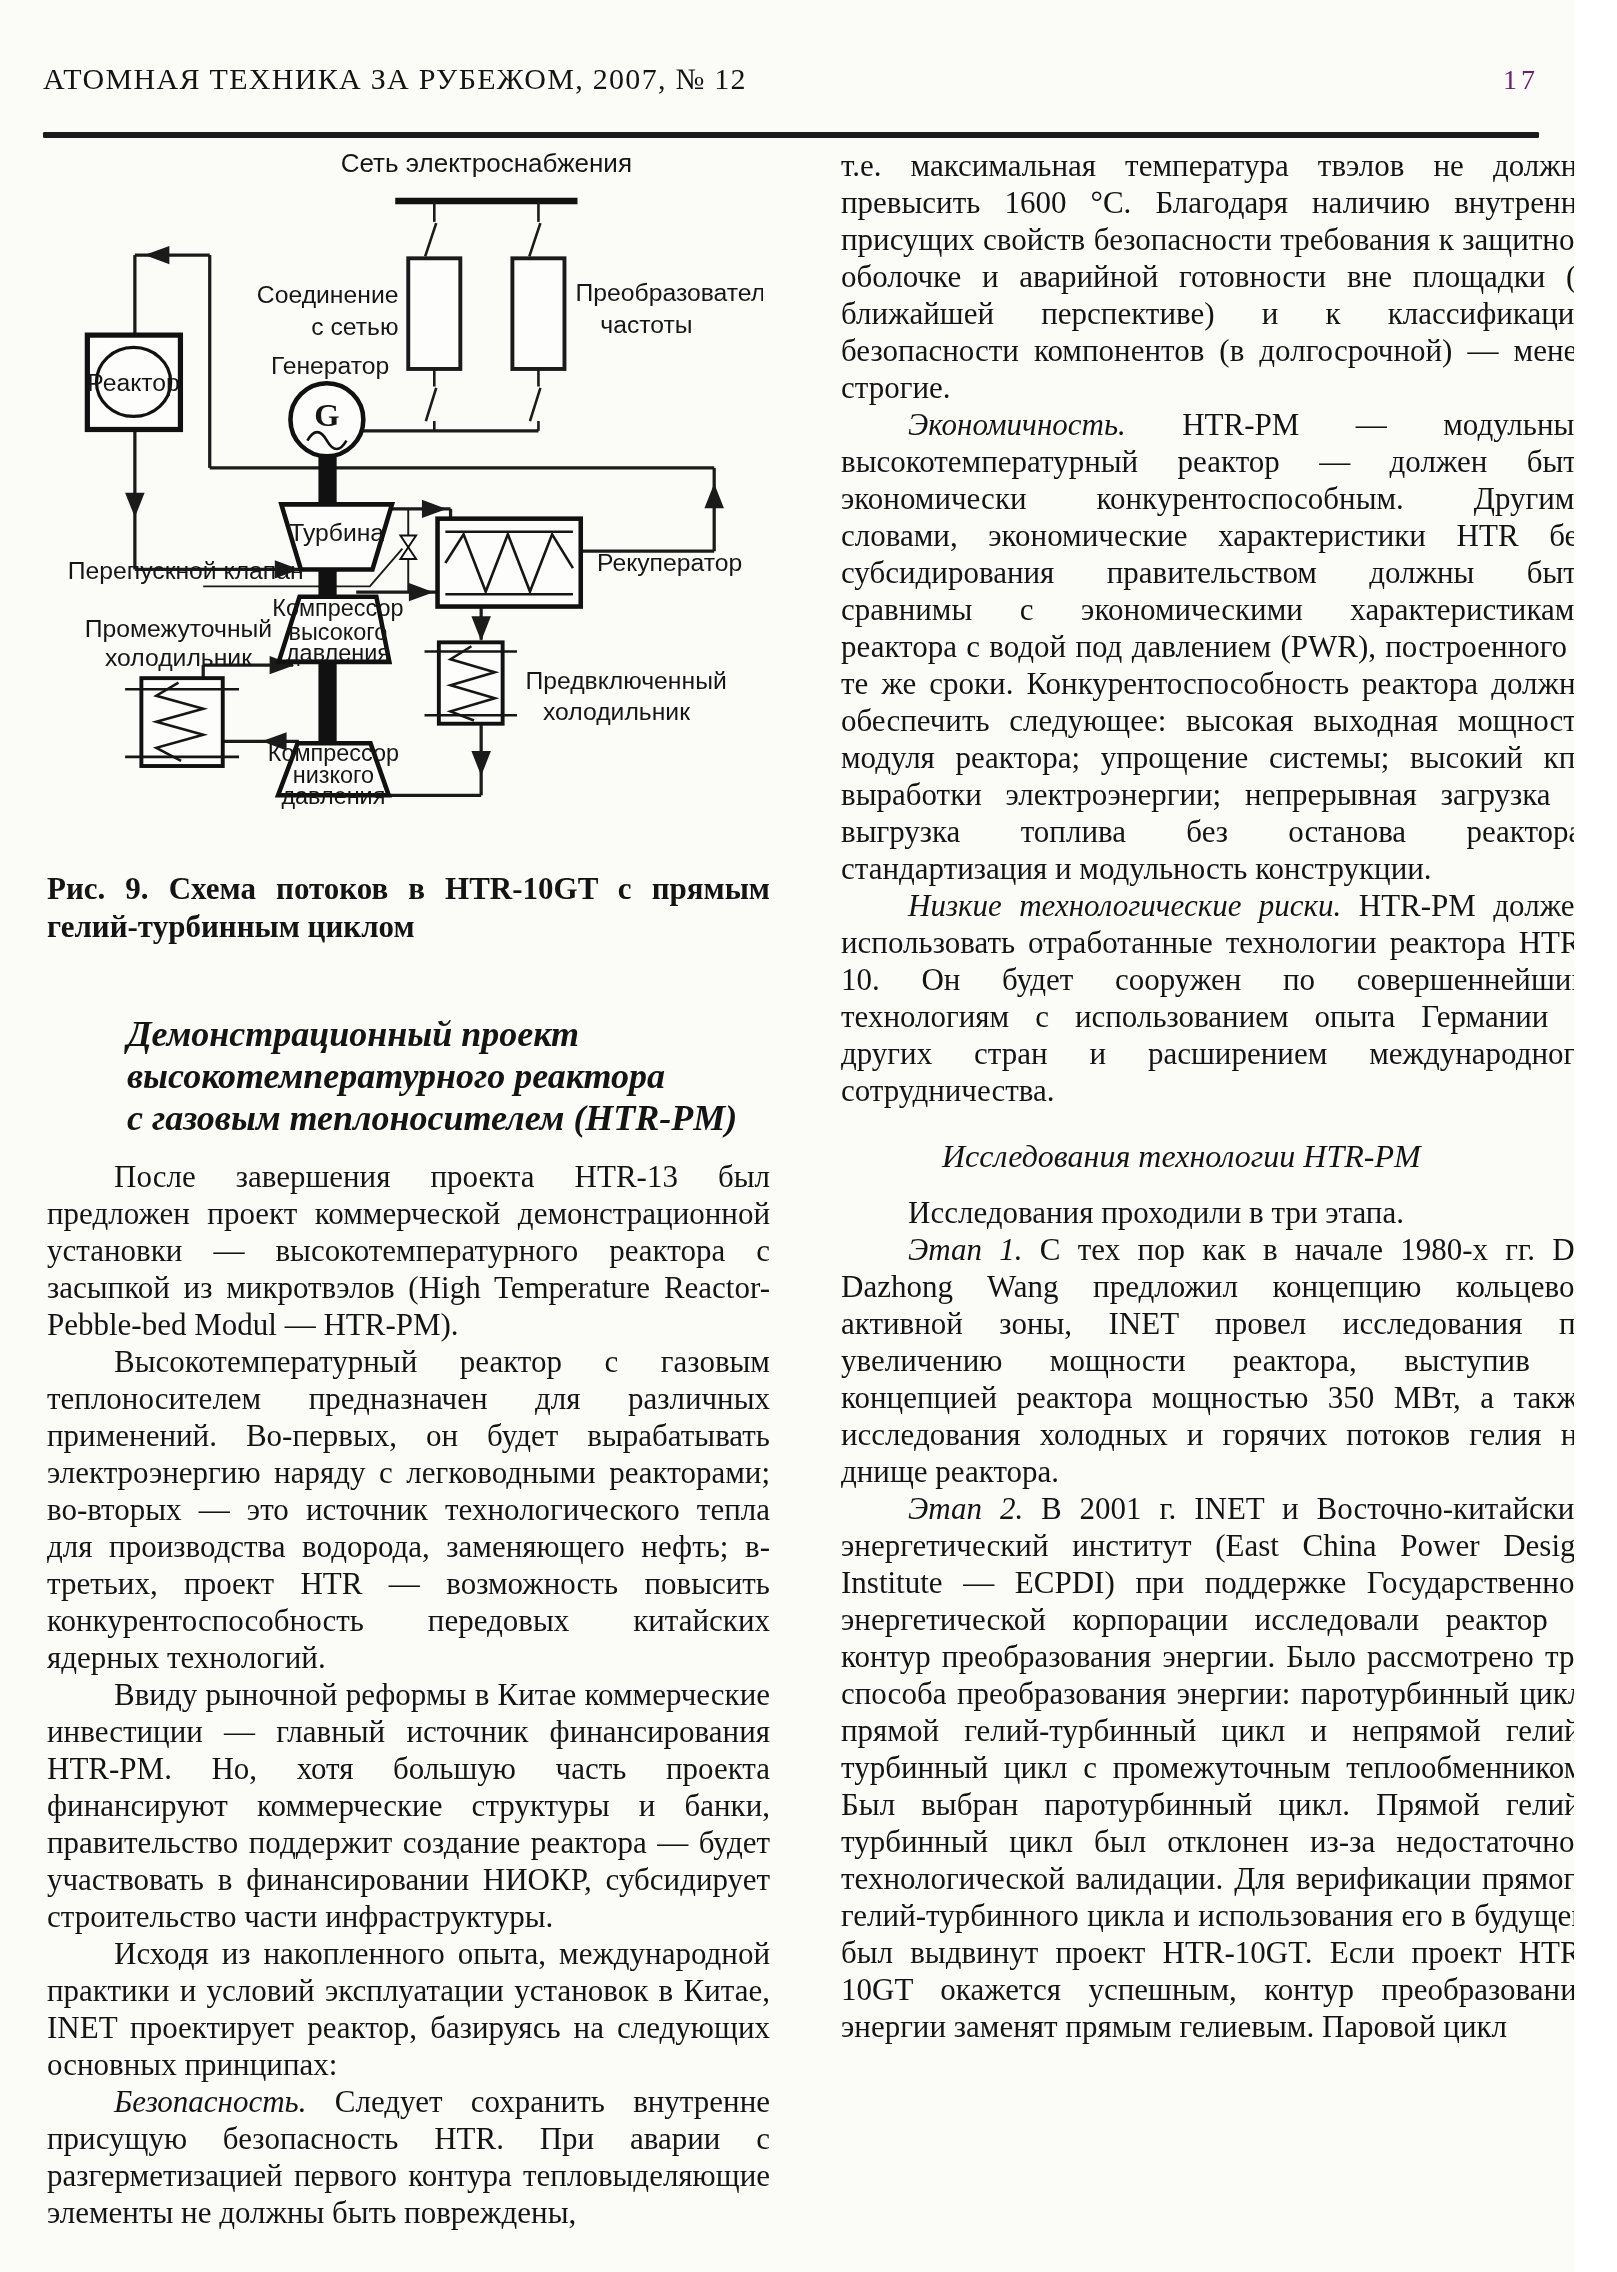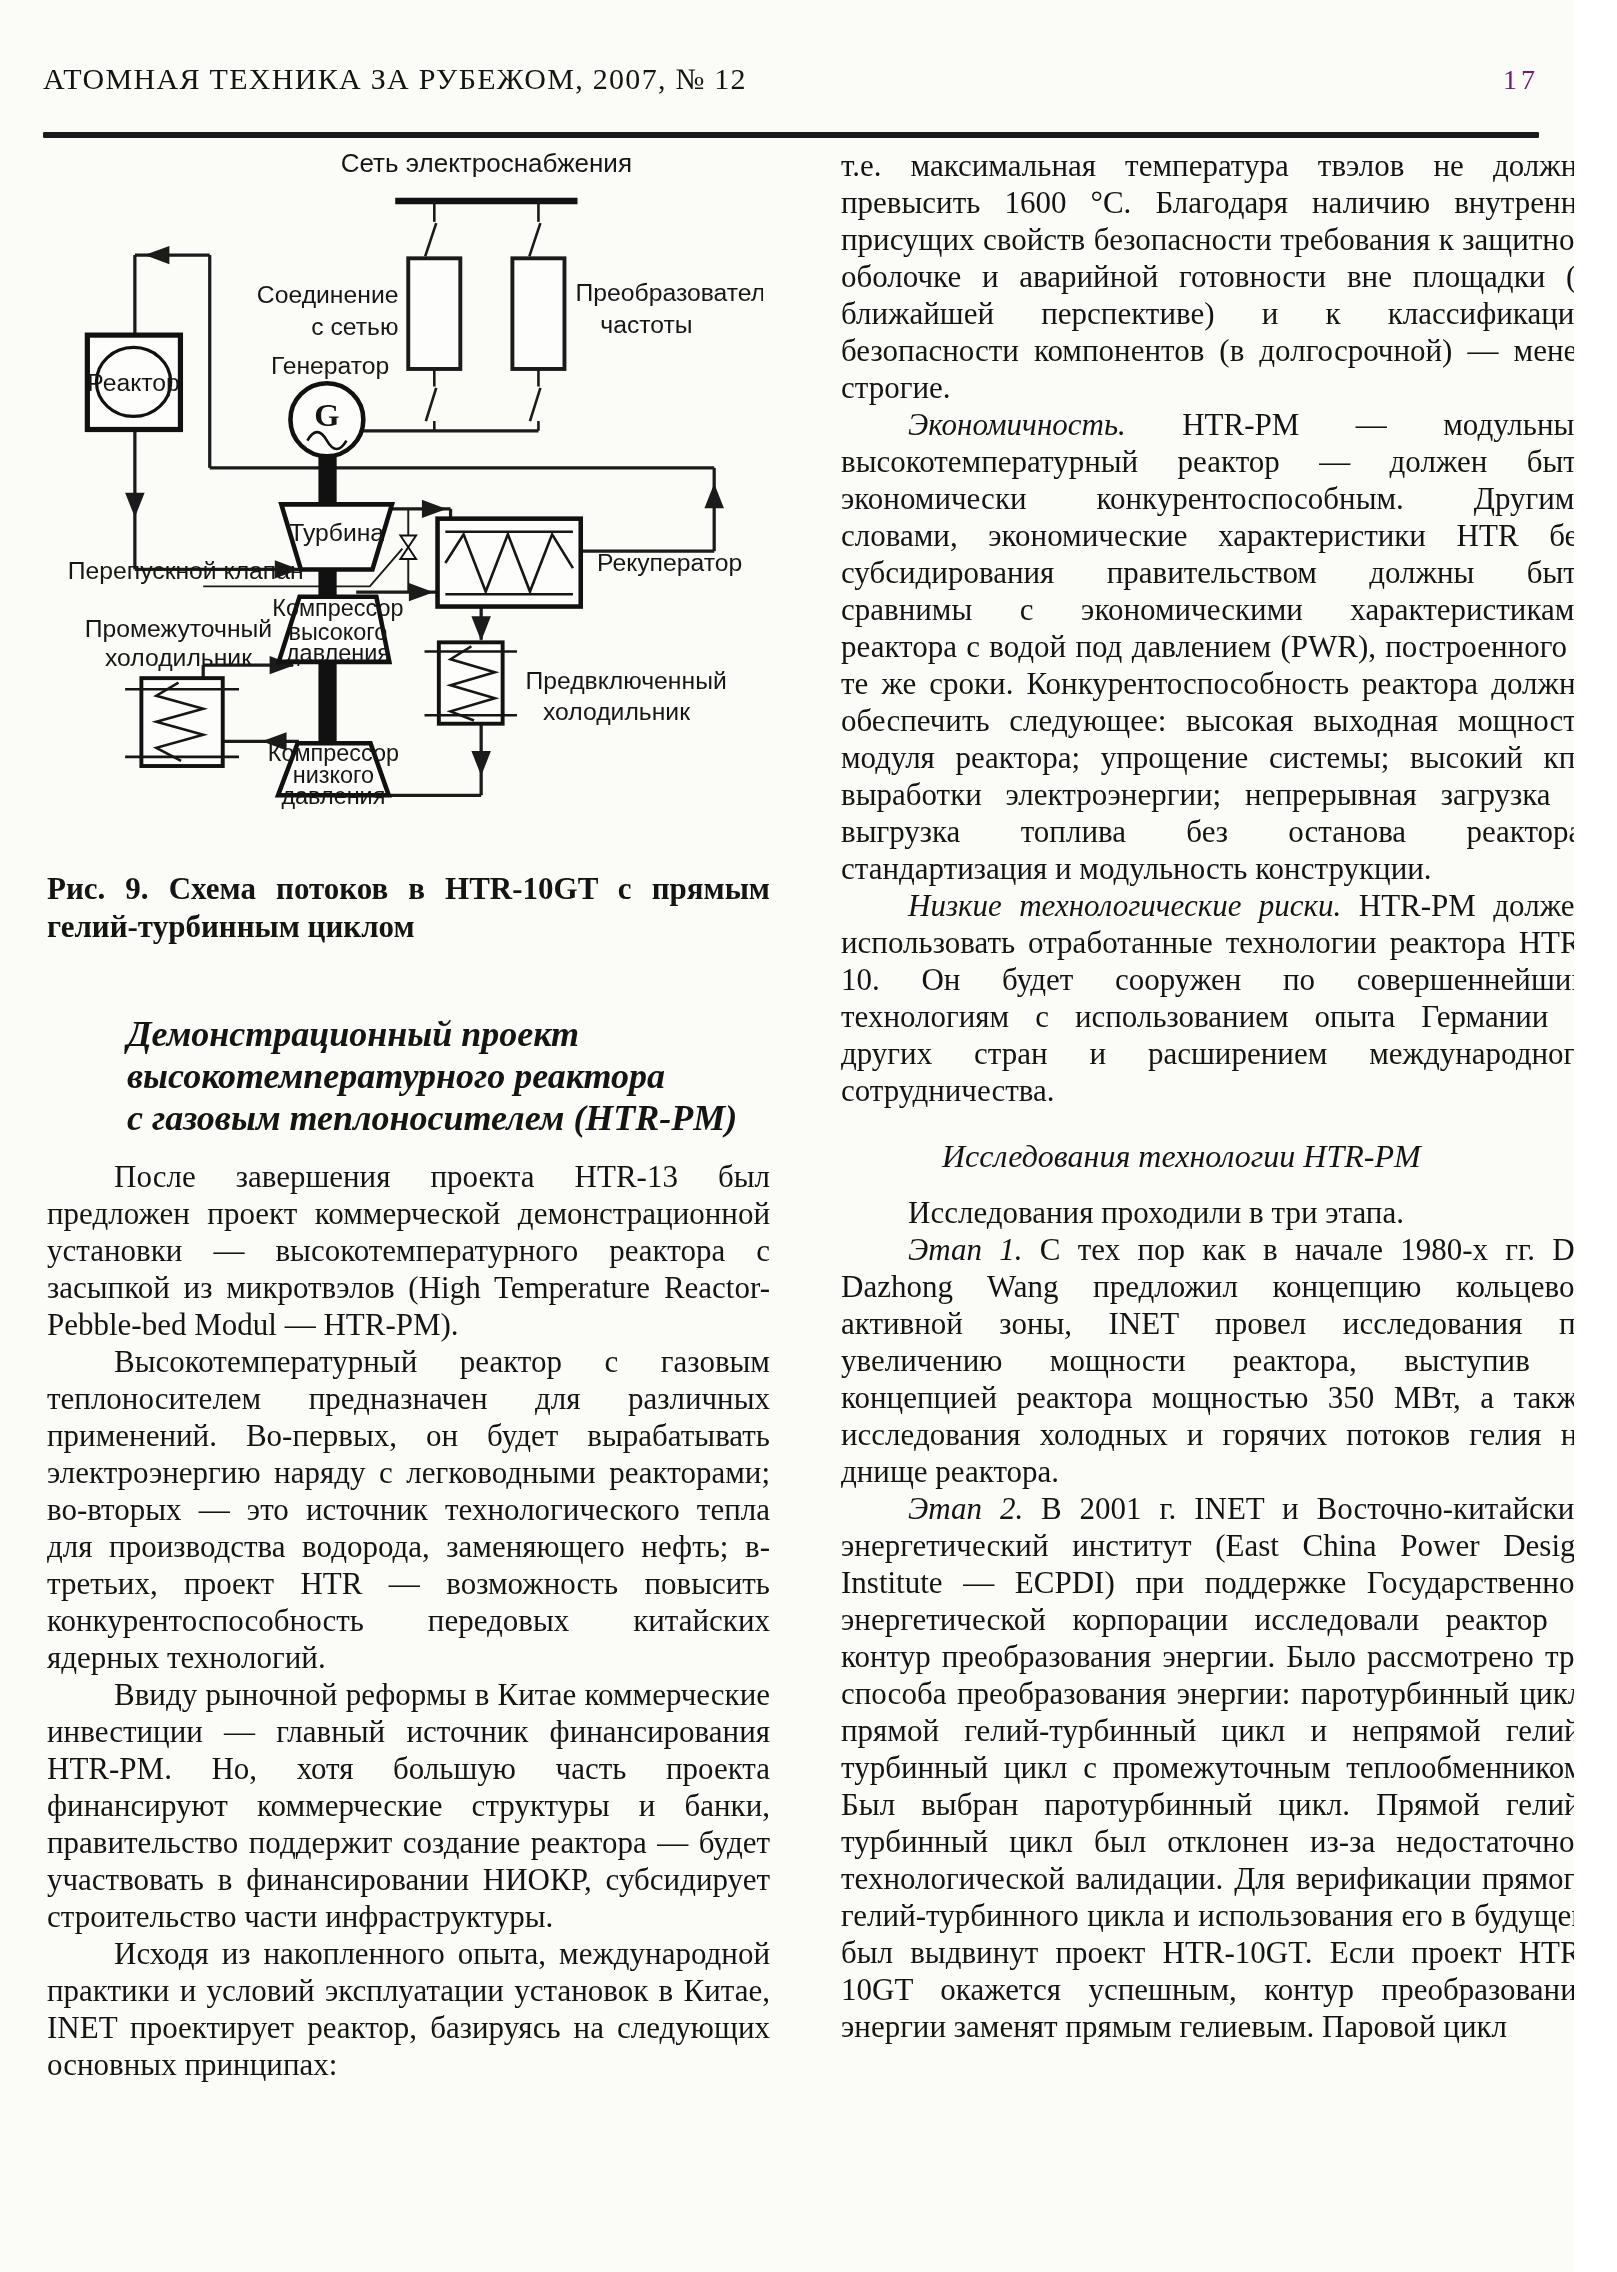--- a/index.html
+++ b/index.html
@@ -208,20 +208,21 @@
     <div class="section-heading">
       <div>Демонстрационный проект</div>
       <div>высокотемпературного реактора</div>
       <div>с газовым теплоносителем (HTR-PM)</div>
     </div>
 
     <p class="body-p"><span class="lead"></span><span>После завершения проекта HTR-13 был предложен проект коммерческой демонстрационной установки — высокотемпературного реактора с засыпкой из микротвэлов (High Temperature Reactor-Pebble-bed Modul — HTR-PM).</span></p>
     <p class="body-p"><span class="lead"></span><span>Высокотемпературный реактор с газовым теплоносителем предназначен для различных применений. Во-первых, он будет вырабатывать электроэнергию наряду с легководными реакторами; во-вторых — это источник технологического тепла для производства водорода, заменяющего нефть; в-третьих, проект HTR — возможность повысить конкурентоспособность передовых китайских ядерных технологий.</span></p>
     <p class="body-p"><span class="lead"></span><span>Ввиду рыночной реформы в Китае коммерческие инвестиции — главный источник финансирования HTR-PM. Но, хотя большую часть проекта финансируют коммерческие структуры и банки, правительство поддержит создание реактора — будет участвовать в финансировании НИОКР, субсидирует строительство части инфраструктуры.</span></p>
     <p class="body-p"><span class="lead"></span><span>Исходя из накопленного опыта, международной практики и условий эксплуатации установок в Китае, INET проектирует реактор, базируясь на следующих основных принципах:</span></p>
+    <p class="body-p"><span class="lead">Безопасность.</span><span> Следует сохранить внутренне присущую безопасность HTR. При аварии с разгерметизацией первого контура тепловыделяющие элементы не должны быть повреждены,</span></p>
   </div>
 
   <div class="col-right">
     <p class="body-p" style="text-indent:0;"><span class="lead"></span><span>т.е. максимальная температура твэлов не должна превысить 1600 °С. Благодаря наличию внутренне присущих свойств безопасности требования к защитной оболочке и аварийной готовности вне площадки (в ближайшей перспективе) и к классификации безопасности компонентов (в долгосрочной) — менее строгие.</span></p>
     <p class="body-p"><span class="lead">Экономичность.</span><span> HTR-PM — модульный высокотемпературный реактор — должен быть экономически конкурентоспособным. Другими словами, экономические характеристики HTR без субсидирования правительством должны быть сравнимы с экономическими характеристиками реактора с водой под давлением (PWR), построенного в те же сроки. Конкурентоспособность реактора должно обеспечить следующее: высокая выходная мощность модуля реактора; упрощение системы; высокий кпд выработки электроэнергии; непрерывная загрузка и выгрузка топлива без останова реактора; стандартизация и модульность конструкции.</span></p>
     <p class="body-p"><span class="lead">Низкие технологические риски.</span><span> HTR-PM должен использовать отработанные технологии реактора HTR-10. Он будет сооружен по совершеннейшим технологиям с использованием опыта Германии и других стран и расширением международного сотрудничества.</span></p>
 
     <div class="sub-heading">Исследования технологии HTR-PM</div>
 
     <p class="body-p"><span class="lead"></span><span>Исследования проходили в три этапа.</span></p>

